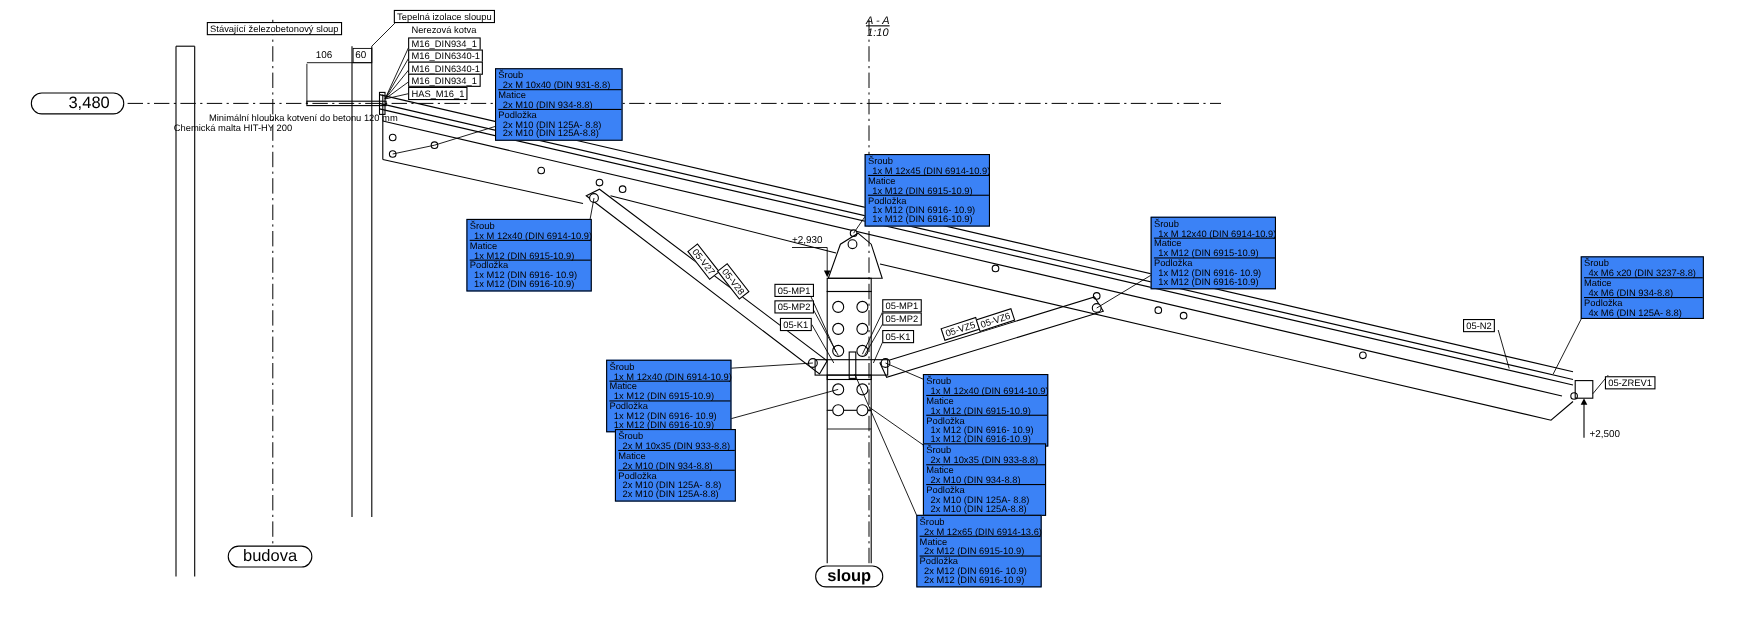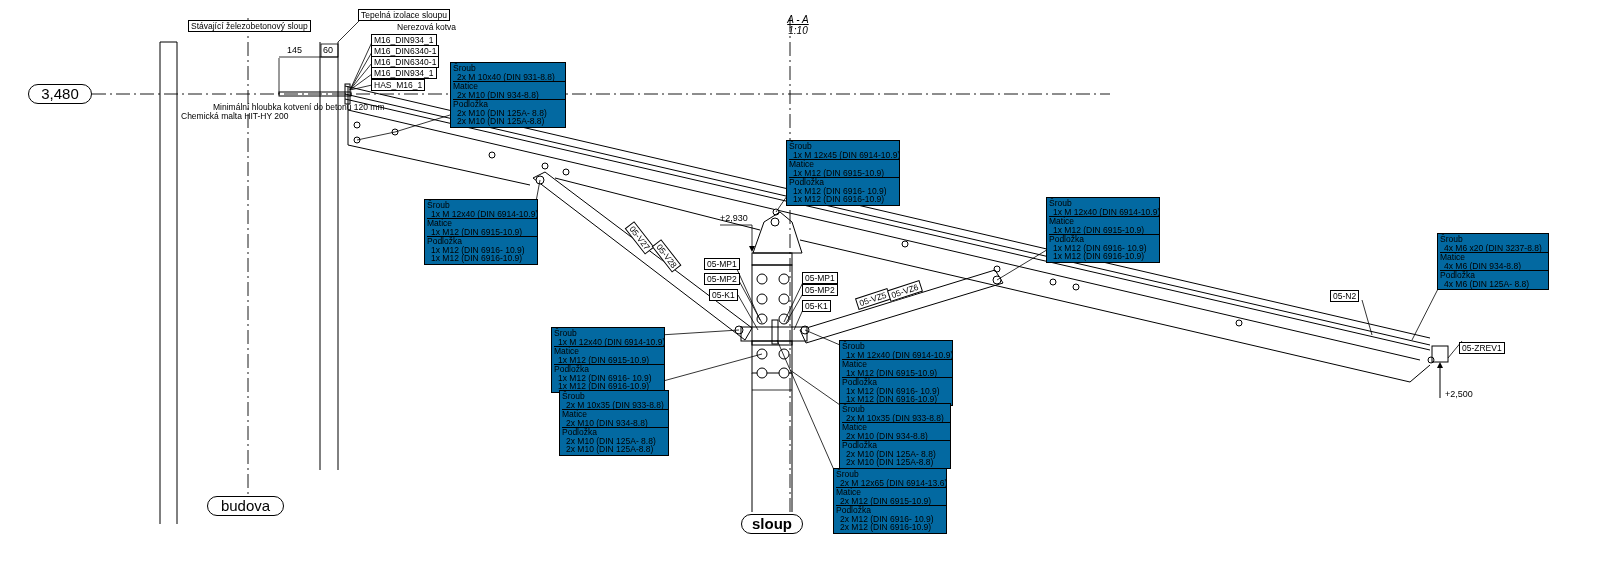--- a/index.html
+++ b/index.html
@@ -2,23 +2,23 @@
 <html><head>
 <meta charset="utf-8">
 <style>
   html, body { margin:0; padding:0; background:#ffffff; }
   body { width:1600px; height:564px; position:relative; overflow:hidden; font-family:"Liberation Sans", sans-serif; color:#000; }
   #drawing { position:absolute; left:0; top:0; }
   .ln { stroke:#000; stroke-width:1; fill:none; }
   .thin { stroke:#000; stroke-width:0.8; fill:none; }
   .cl { stroke:#000; stroke-width:0.9; fill:none; stroke-dasharray:14 4 2 4; }
   .hole { stroke:#000; stroke-width:1; fill:#fff; }
-  .lbl { position:absolute; font-size:8.5px; line-height:9px; white-space:nowrap;margin-left:23px; }
+  .lbl { position:absolute; font-size:8.5px; line-height:9px; white-space:nowrap; }
   .boxlbl { position:absolute; font-size:8.5px; line-height:10px; border:1px solid #000; padding:0 2px; background:#fff; white-space:nowrap; }
-  .spec { position:absolute; border:1px solid #000; background:#0369a1; font-size:8.5px; line-height:8.5px; padding:1px 2px 1px 2px; white-space:nowrap; }
+  .spec { position:absolute; border:1px solid #000; background:#3b82f6; font-size:8.5px; line-height:8.5px; padding:1px 2px 1px 2px; white-space:nowrap; }
   .spec .hd { display:block; }
   .spec .it { display:block; padding-left:4px; }
   .spec .sep { display:block; border-bottom:1px solid #000; margin:0 -2px 0 0; }
   .pill { position:absolute; border:1px solid #000; border-radius:12px; background:#fff; text-align:center; font-size:15px; line-height:18px; }
   .sec { position:absolute; font-size:10px; text-align:center;font-style:italic; }
   .sec .u { text-decoration:underline; display:block; }
   .dim { position:absolute; font-size:9px; }
 </style>
 </head>
 <body>
@@ -126,38 +126,38 @@
     <line x1="805" y1="290" x2="786" y2="323"></line>
     <line x1="805" y1="305" x2="794" y2="330"></line>
     <line x1="660" y1="335" x2="739" y2="330"></line>
     <line x1="612" y1="395" x2="762" y2="354"></line>
     <line x1="840" y1="345" x2="805" y2="330"></line>
     <line x1="840" y1="405" x2="790" y2="370"></line>
     <line x1="834" y1="470" x2="777" y2="340"></line>
   </g>
 </svg>
 
-<div class="pill" style="left:28px;top:84px;width:62px;">3,480</div>
+<div class="pill" style="left:28px;top:84px;width:62px;padding-left:21px;">3,480</div>
 <div class="pill" style="left:207px;top:496px;width:75px;">budova</div>
 <div class="pill" style="left:741px;top:514px;width:60px;font-weight:bold;">sloup</div>
 
 <div class="sec" style="left:782px;top:14px;width:32px;">
   <span class="u">A - A</span>
   <span>1:10</span>
 </div>
 
 <div class="boxlbl" style="left:188px;top:20px;">Stávající železobetonový sloup</div>
 <div class="boxlbl" style="left:358px;top:9px;">Tepelná izolace sloupu</div>
 <div class="lbl" style="left:374px;top:23px;">Nerezová kotva</div>
 <div class="boxlbl" style="left:371px;top:34px;">M16_DIN934_1</div>
 <div class="boxlbl" style="left:371px;top:45px;">M16_DIN6340-1</div>
 <div class="boxlbl" style="left:371px;top:56px;">M16_DIN6340-1</div>
 <div class="boxlbl" style="left:371px;top:67px;">M16_DIN934_1</div>
 <div class="boxlbl" style="left:371px;top:79px;">HAS_M16_1</div>
-<div class="dim" style="left:287px;top:45px;">145</div>
+<div class="dim" style="left:287px;top:45px;">106</div>
 <div class="dim" style="left:323px;top:45px;">60</div>
 <div class="lbl" style="left:158px;top:103px;padding-left:32px;">Minimální hloubka kotvení  do betonu 120 mm</div>
 <div class="lbl" style="left:158px;top:112px;">Chemická malta HIT-HY 200</div>
 
 <div class="dim" style="left:720px;top:213px;">+2,930</div>
 <div class="dim" style="left:1445px;top:389px;">+2,500</div>
 
 <div class="boxlbl" style="left:623px;top:232px;transform:rotate(52deg);">05-V27</div>
 <div class="boxlbl" style="left:650px;top:250px;transform:rotate(52deg);">05-V28</div>
 <div class="boxlbl" style="left:856px;top:293px;transform:rotate(-18deg);">05-VZ5</div>

